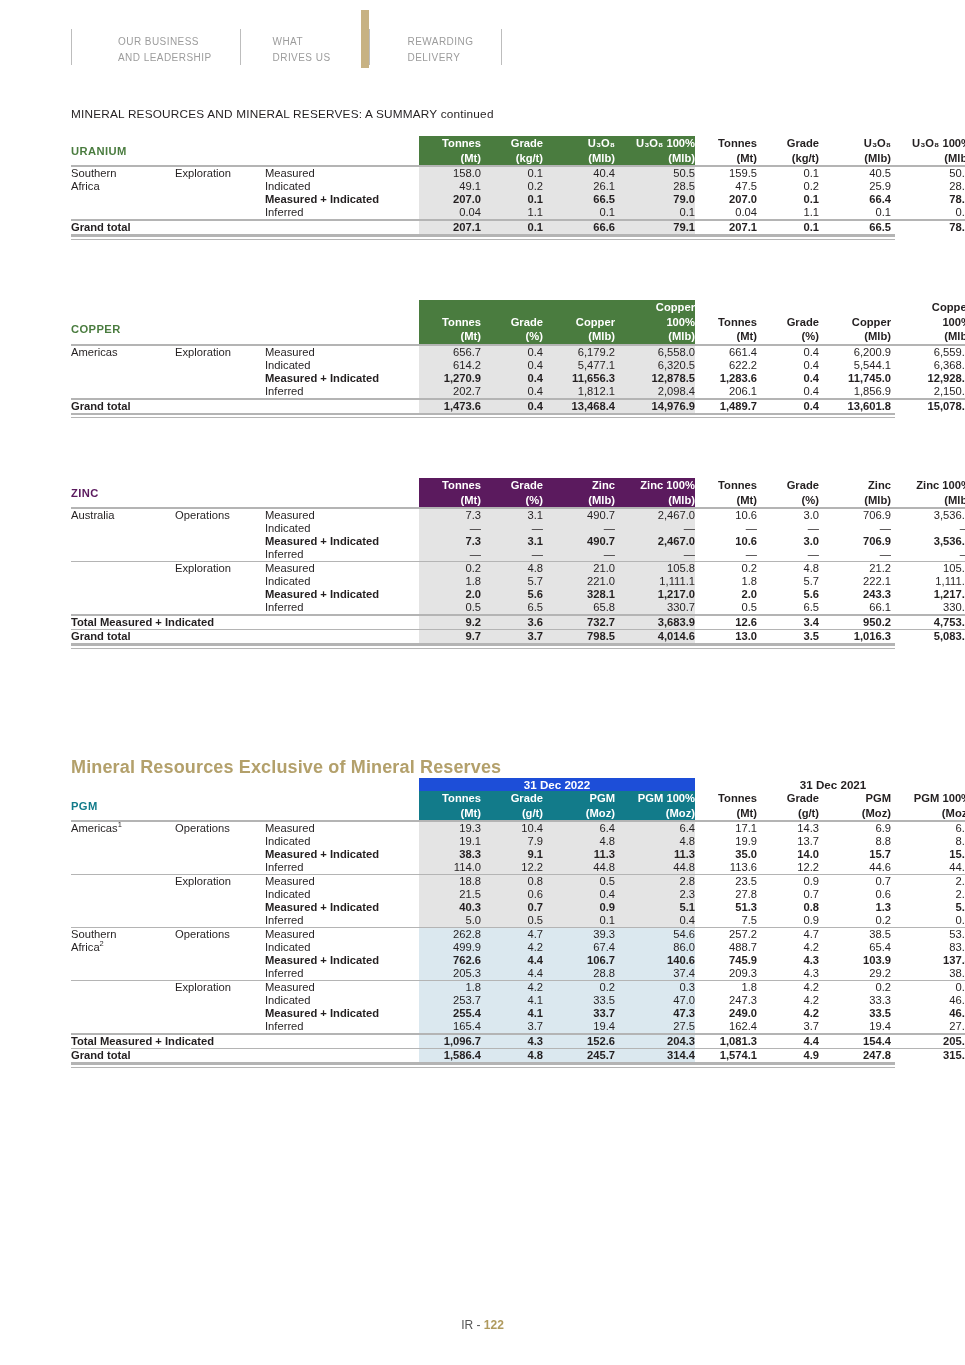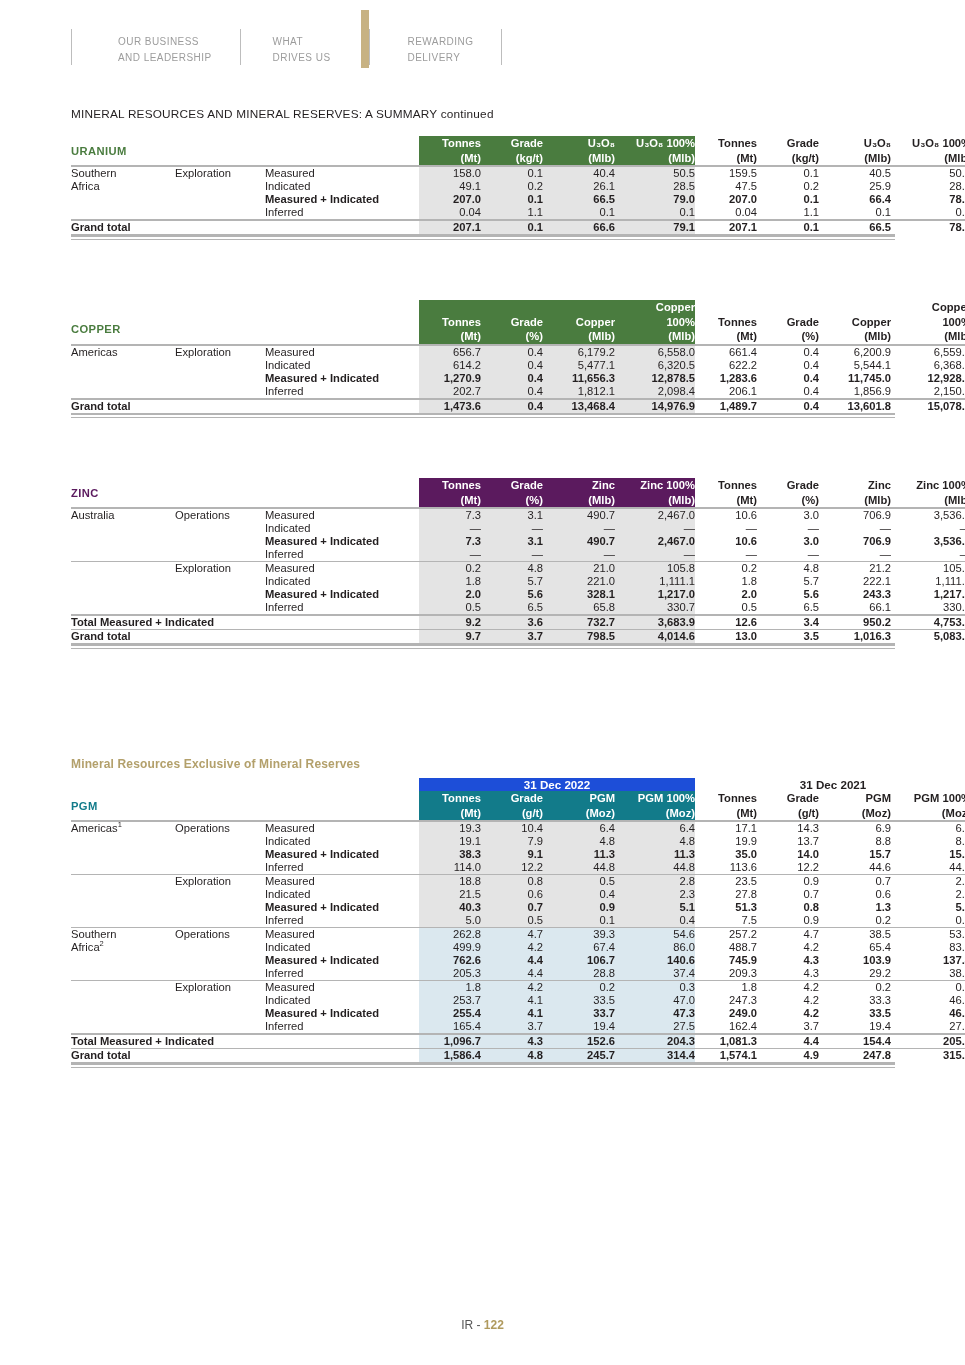--- a/index.html
+++ b/index.html
@@ -152,21 +152,21 @@
   .tbl-endthin {
     height: 1px;
     background: #b4b4b4;
     width: 824px;
   }
 
   
   .subheading {
     position: absolute;
     left: 71px;
-    font-size: 12px;
+    font-size: 18px;
     font-weight: bold;
     color: #b3a06b;
     letter-spacing: 0.15px;
   }
 
   
   .footer {
     position: absolute;
     left: 0;
     top: 1318px;

